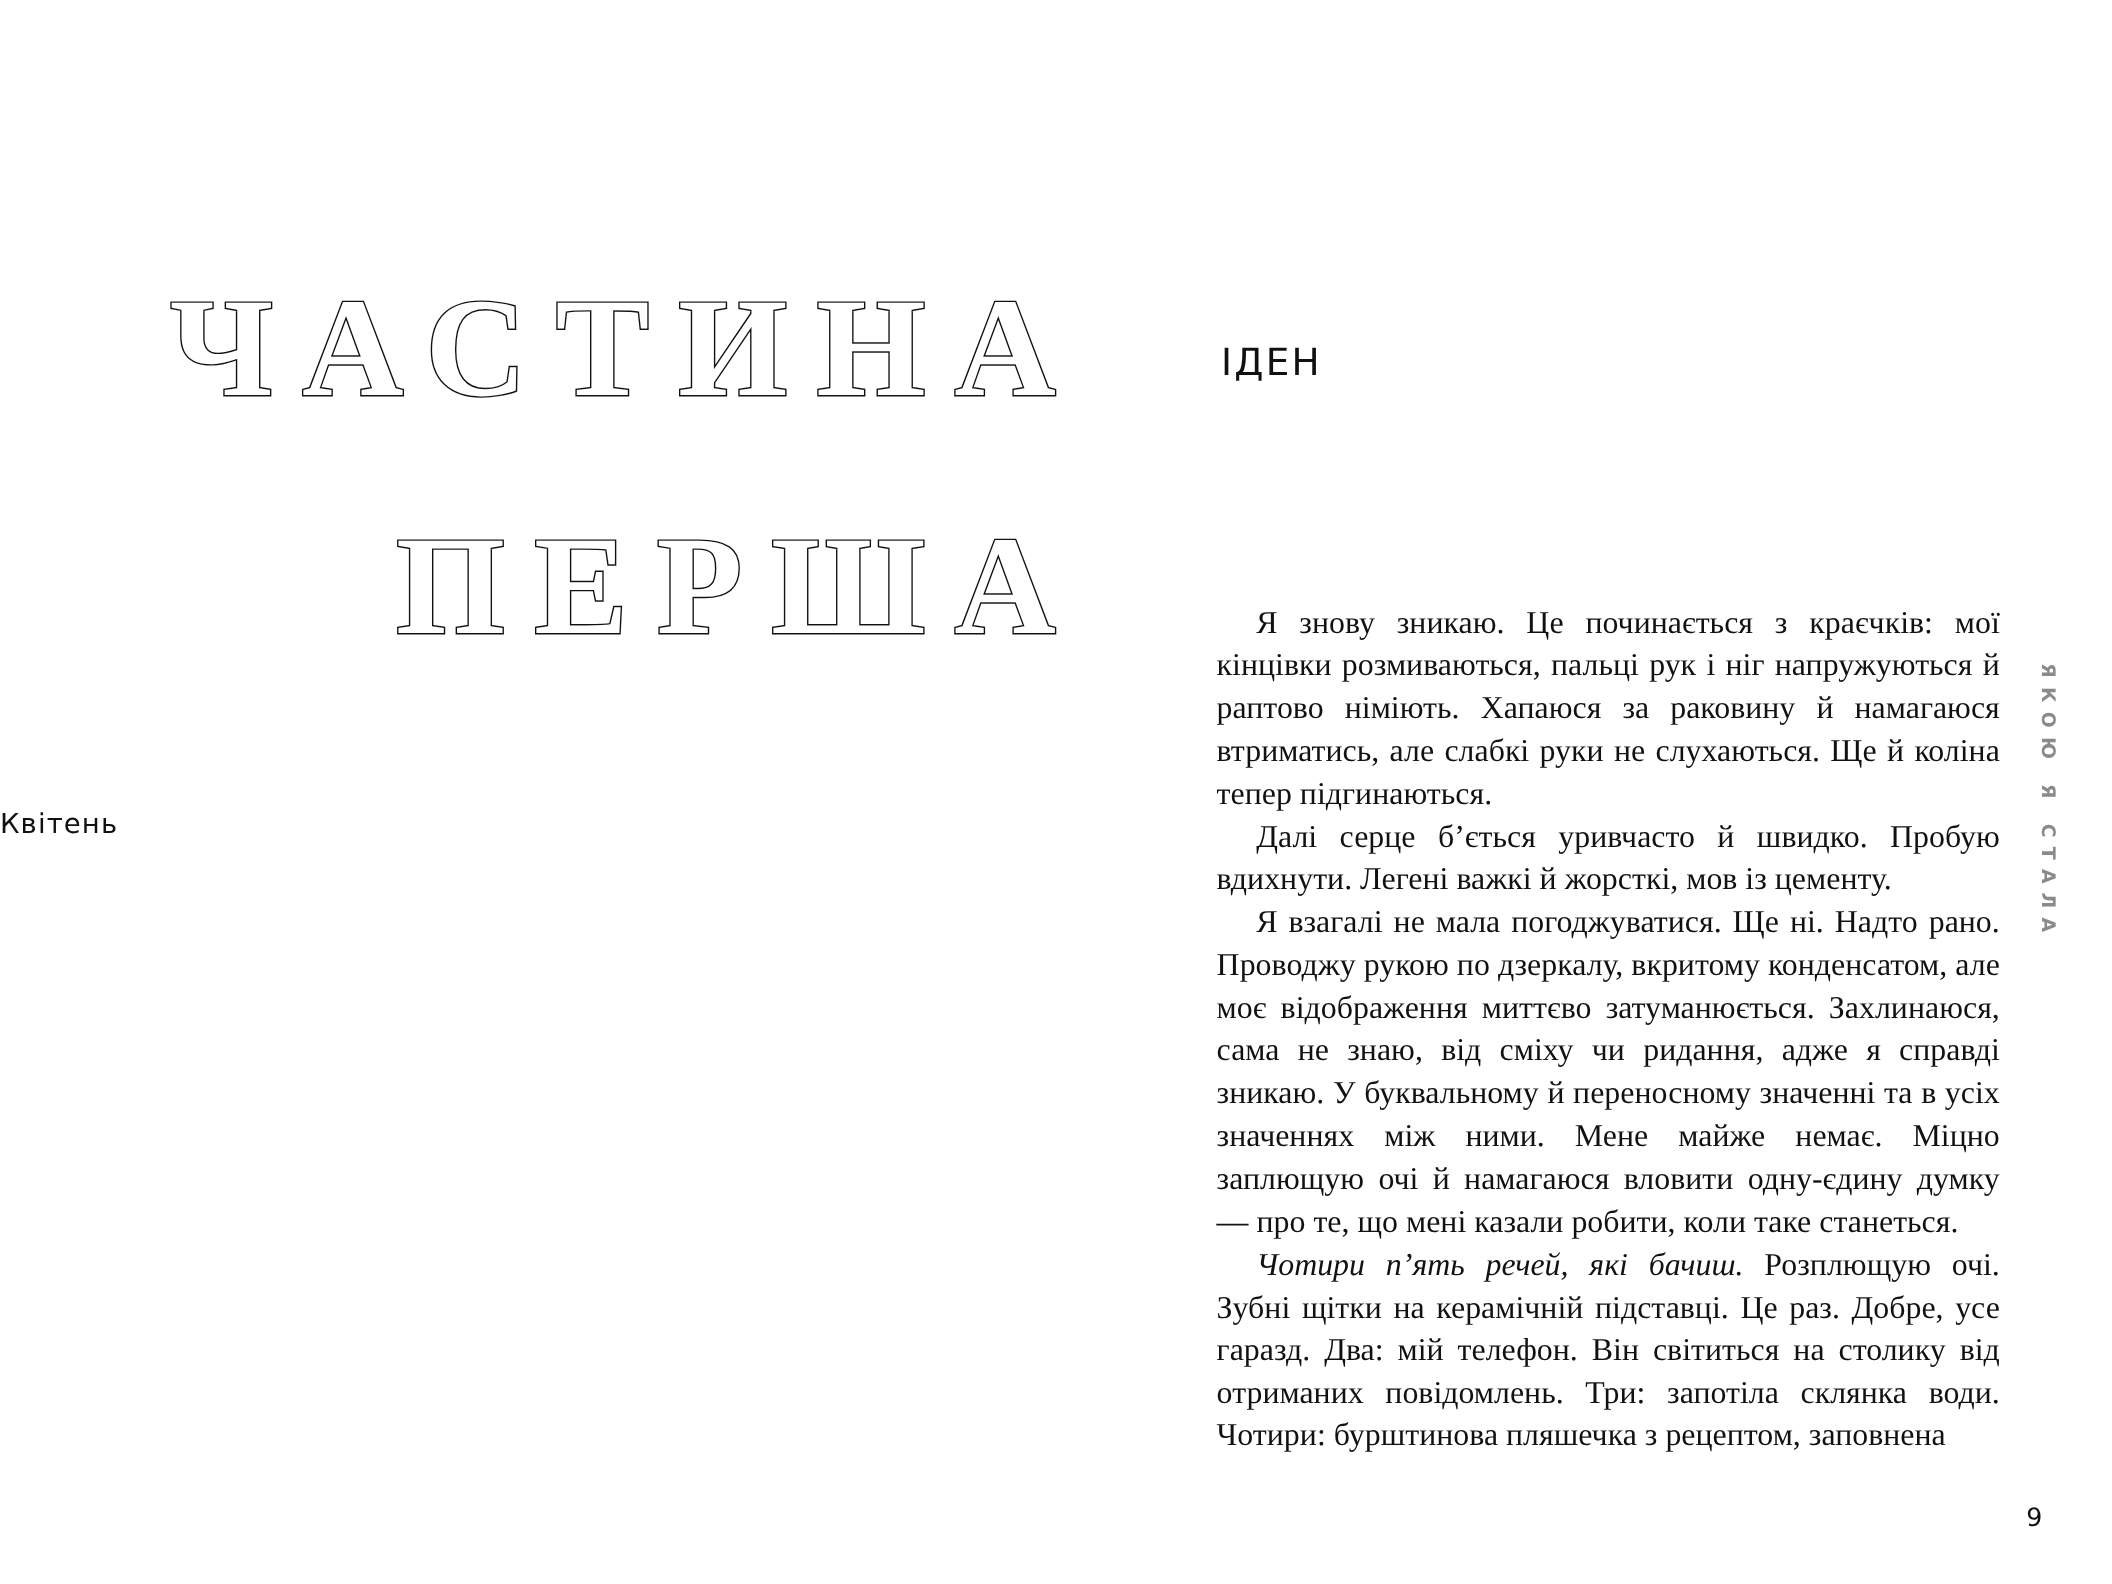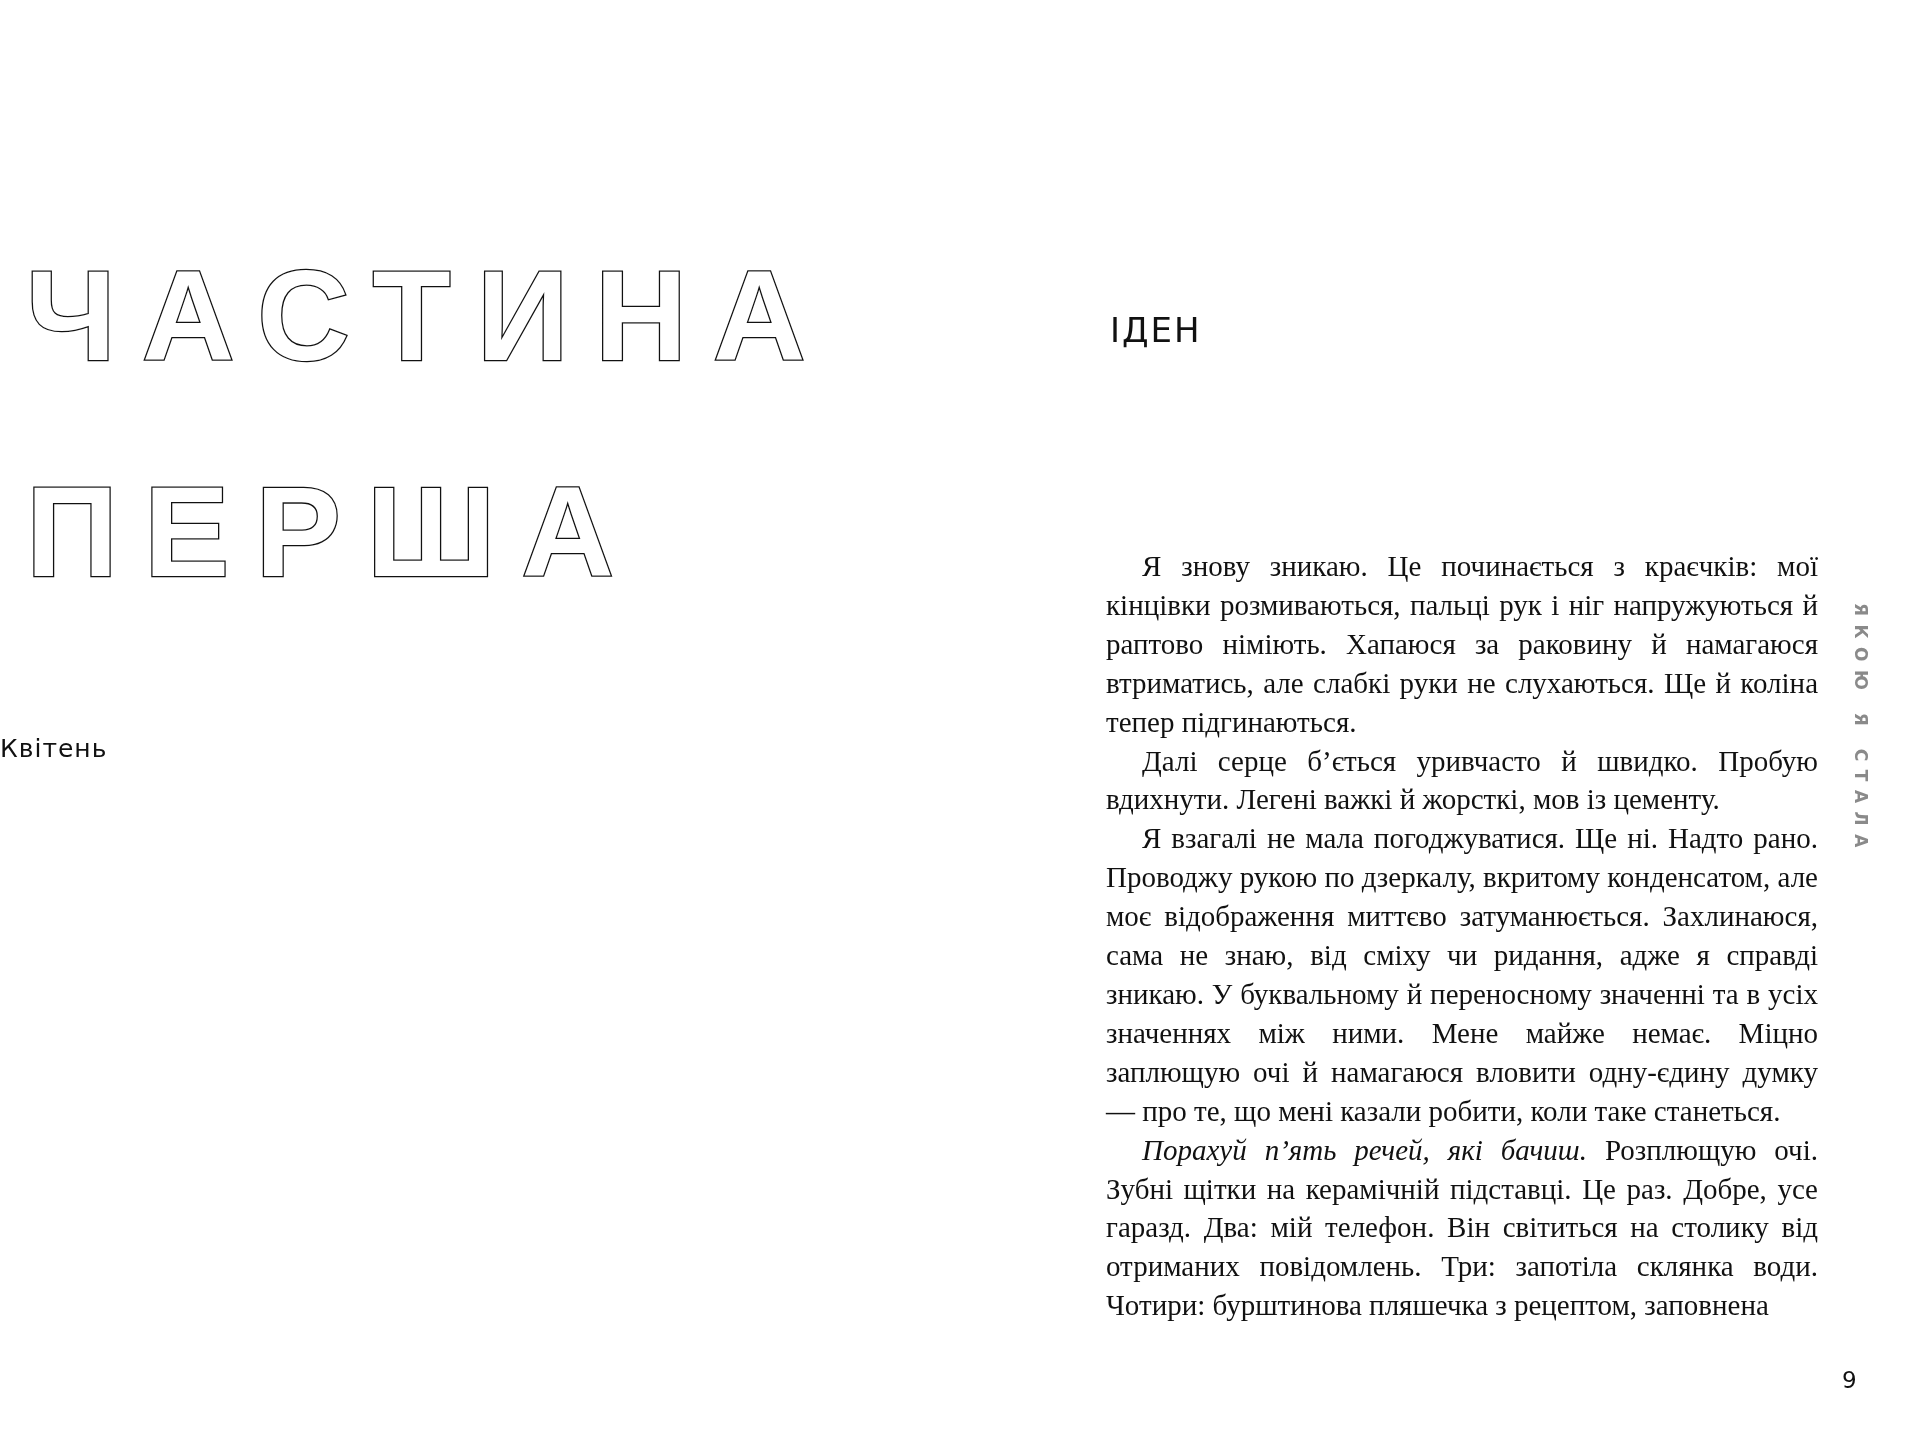--- a/index.html
+++ b/index.html
@@ -19,22 +19,22 @@
       inset: 0;
       width: 1920px;
       height: 1440px;
       background: #ffffff;
     }
     
     .part-title {
       position: absolute;
       left: 0;
       width: 960px;
-      text-align: left;
-      font-family: Liberation Sans, sans-serif;
+      text-align: right;
+      font-family: Liberation Serif, serif;
       font-weight: bold;
       color: #ffffff;
       -webkit-text-stroke: 2.6px #111111;
       paint-order: stroke fill;
       letter-spacing: 26px;
       line-height: 1;
       margin: 0;
     }
     .part-title.line1 {
       top: 252px;
@@ -128,21 +128,21 @@
       <p>
         <span>Я знову зникаю. Це починається з краєчків: мої кінцівки розмиваються, пальці рук і ніг напружуються й раптово німіють. Хапаюся за раковину й намагаюся втриматись, але слабкі руки не слухаються. Ще й коліна тепер підгинаються.</span>
       </p>
       <p>
         <span>Далі серце б’ється уривчасто й швидко. Пробую вдихнути. Легені важкі й жорсткі, мов із цементу.</span>
       </p>
       <p>
         <span>Я взагалі не мала погоджуватися. Ще ні. Надто рано. Проводжу рукою по дзеркалу, вкритому конденсатом, але моє відображення миттєво затуманюється. Захлинаюся, сама не знаю, від сміху чи ридання, адже я справді зникаю. У буквальному й переносному значенні та в усіх значеннях між ними. Мене майже немає. Міцно заплющую очі й намагаюся вловити одну-єдину думку — про те, що мені казали робити, коли таке станеться.</span>
       </p>
       <p>
-        <em>Порахуй п’ять речей, які бачиш.</em><span> Розплющую очі. Зубні щітки на керамічній підставці. Це раз. Добре, усе гаразд. Два: мій телефон. Він світиться на столику від отриманих повідомлень. Три: запотіла склянка води. Чотири: бурштинова пляшечка з рецептом, заповнена</span>
+        <em>Чотири п’ять речей, які бачиш.</em><span> Розплющую очі. Зубні щітки на керамічній підставці. Це раз. Добре, усе гаразд. Два: мій телефон. Він світиться на столику від отриманих повідомлень. Три: запотіла склянка води. Чотири: бурштинова пляшечка з рецептом, заповнена</span>
       </p>
     </div>
 
     <div class="running-head">ЯКОЮ Я СТАЛА</div>
 
     <div class="page-number">9</div>
   </section>
 
 </div>
 

